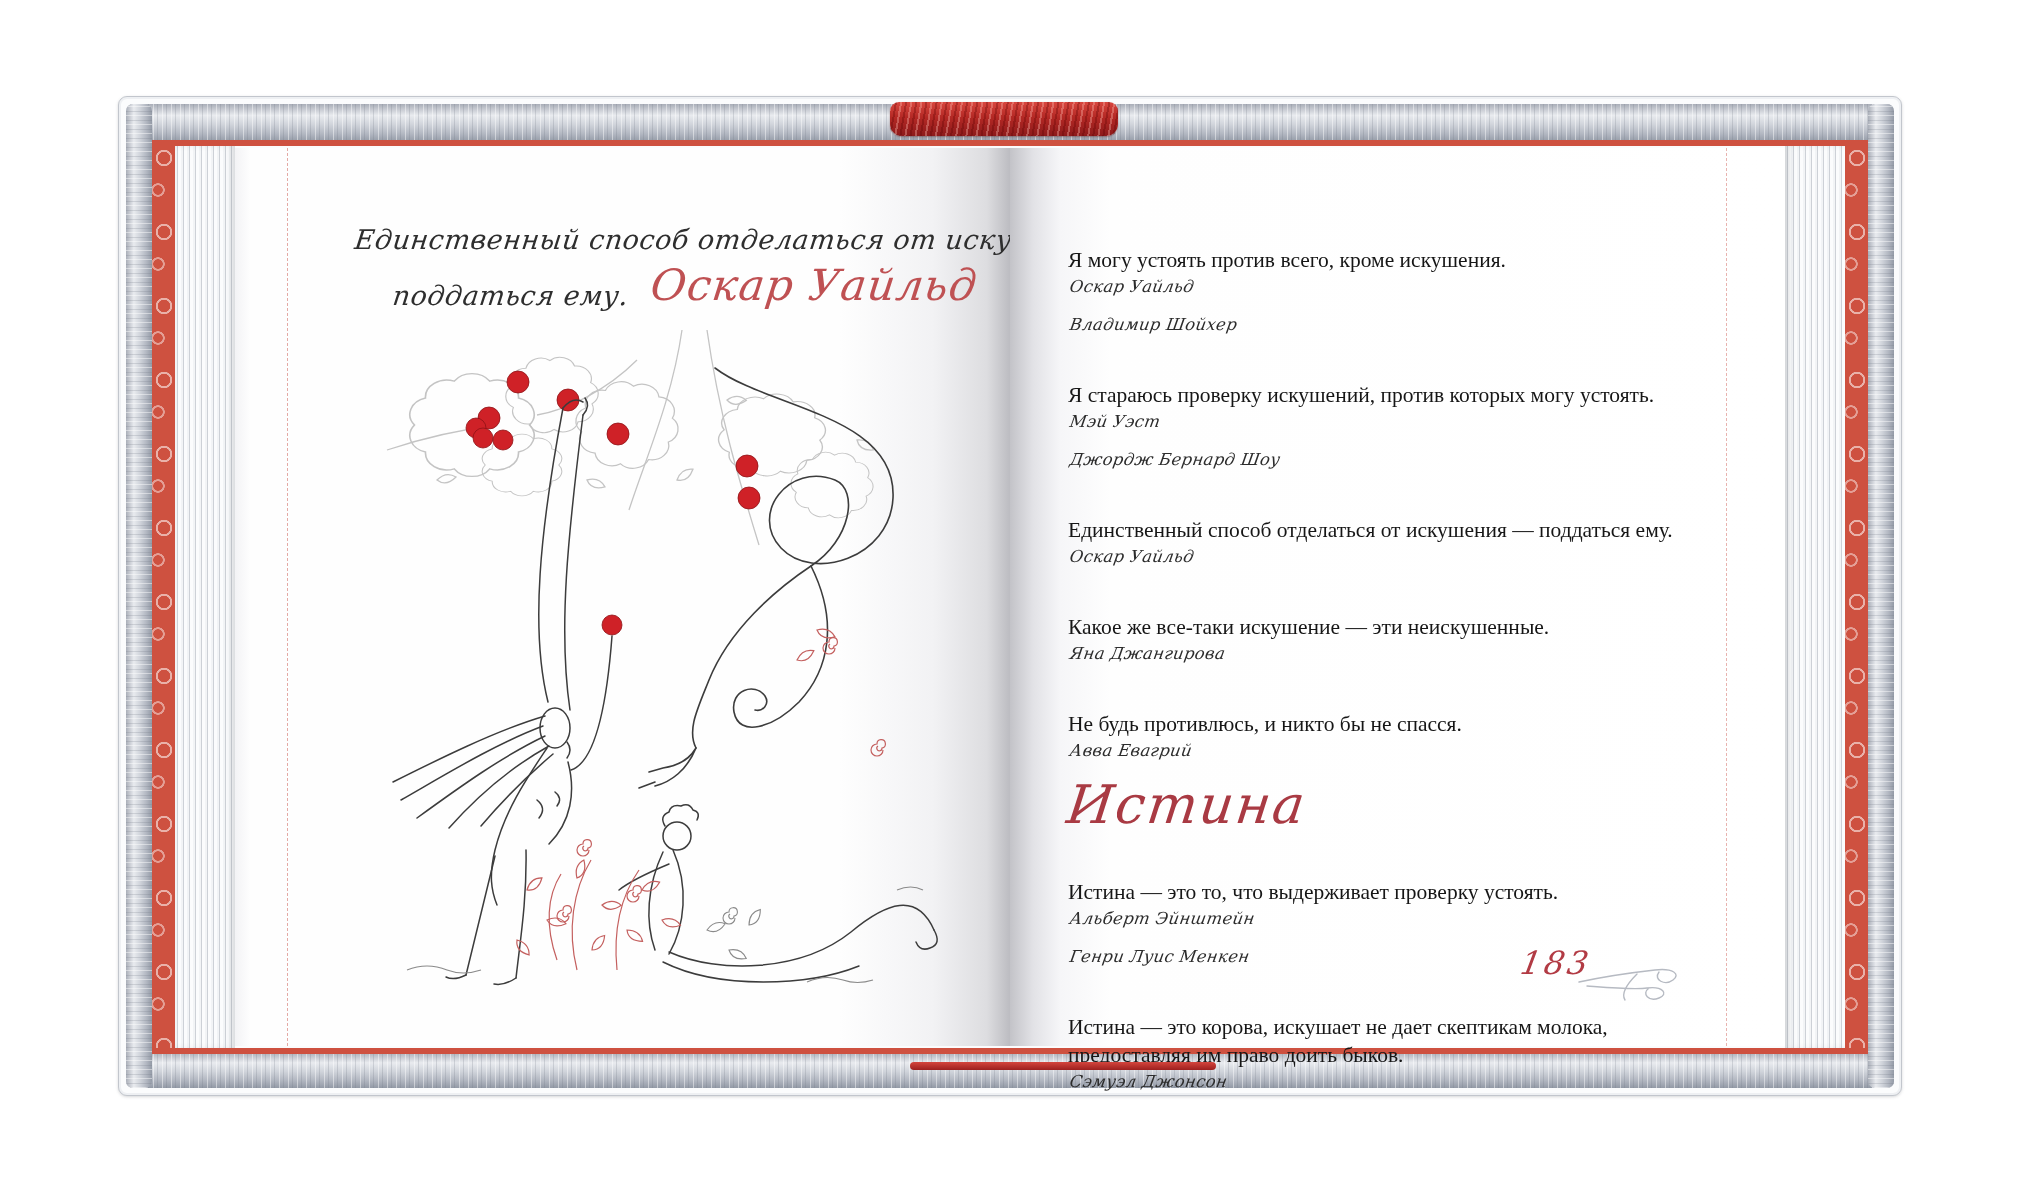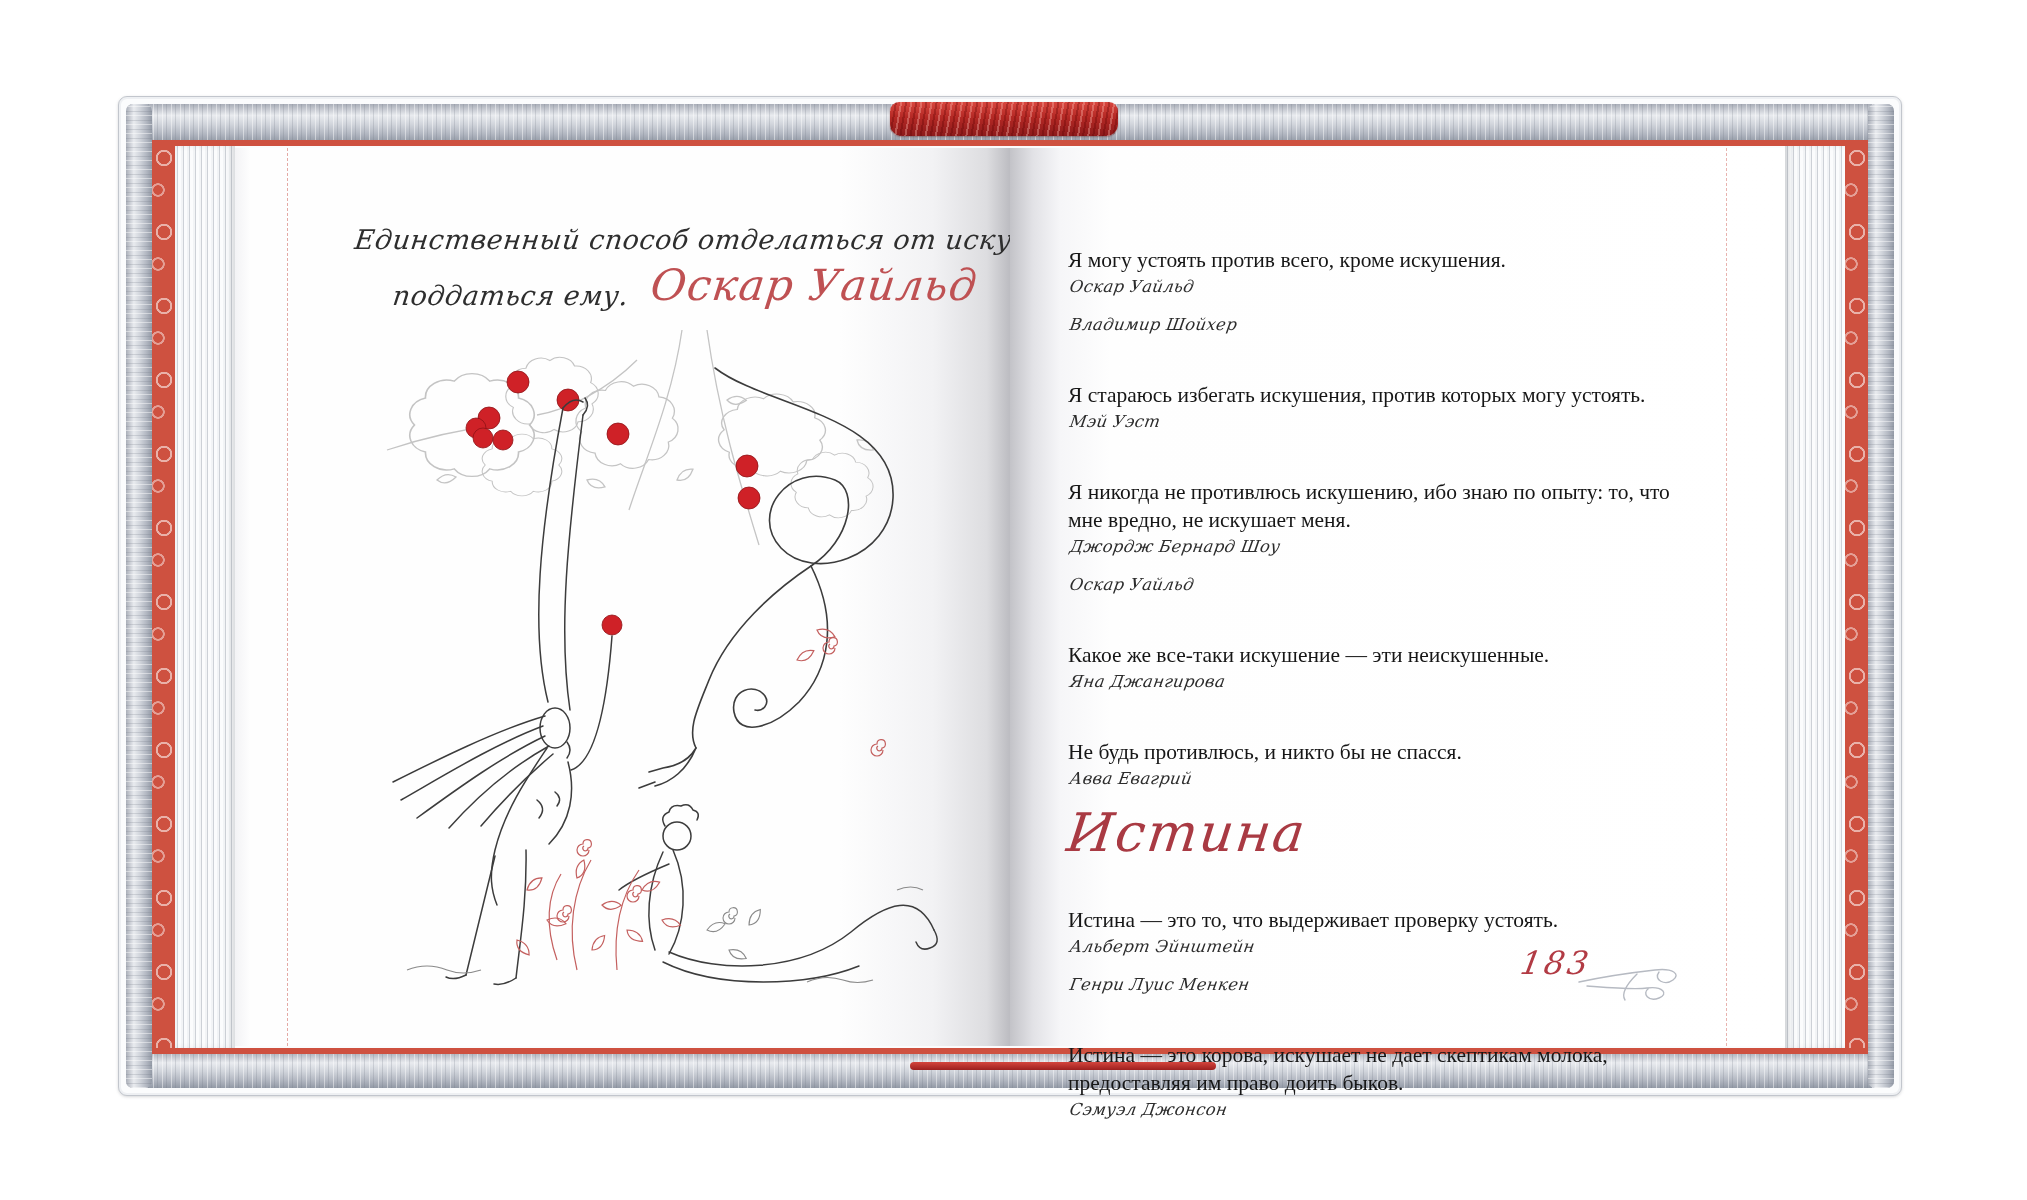--- a/index.html
+++ b/index.html
@@ -204,28 +204,28 @@
       <div class="quotes-col">
 
         <div class="quote">
           <div class="quote-text">Я могу устоять против всего, кроме искушения.</div>
           <span class="quote-author">Оскар Уайльд</span>
         </div>
         <div class="quote">
           <span class="quote-author">Владимир Шойхер</span>
         </div>
         <div class="quote">
-          <div class="quote-text">Я стараюсь избегать искушения, против которых могу устоять.</div>
+          <div class="quote-text">Я стараюсь проверку искушений, против которых могу устоять.</div>
           <span class="quote-author">Мэй Уэст</span>
         </div>
         <div class="quote">
-          <div class="quote-text">Я никогда не противлюсь искушению, ибо знаю по опыту: то, что мне вредно, не искушает меня.</div>
           <span class="quote-author">Джордж Бернард Шоу</span>
         </div>
         <div class="quote">
+          <div class="quote-text">Единственный способ отделаться от искушения — поддаться ему.</div>
           <span class="quote-author">Оскар Уайльд</span>
         </div>
         <div class="quote">
           <div class="quote-text">Какое же все-таки искушение — эти неискушенные.</div>
           <span class="quote-author">Яна Джангирова</span>
         </div>
         <div class="quote">
           <div class="quote-text">Не будь противлюсь, и никто бы не спасся.</div>
           <span class="quote-author">Авва Евагрий</span>
         </div>

